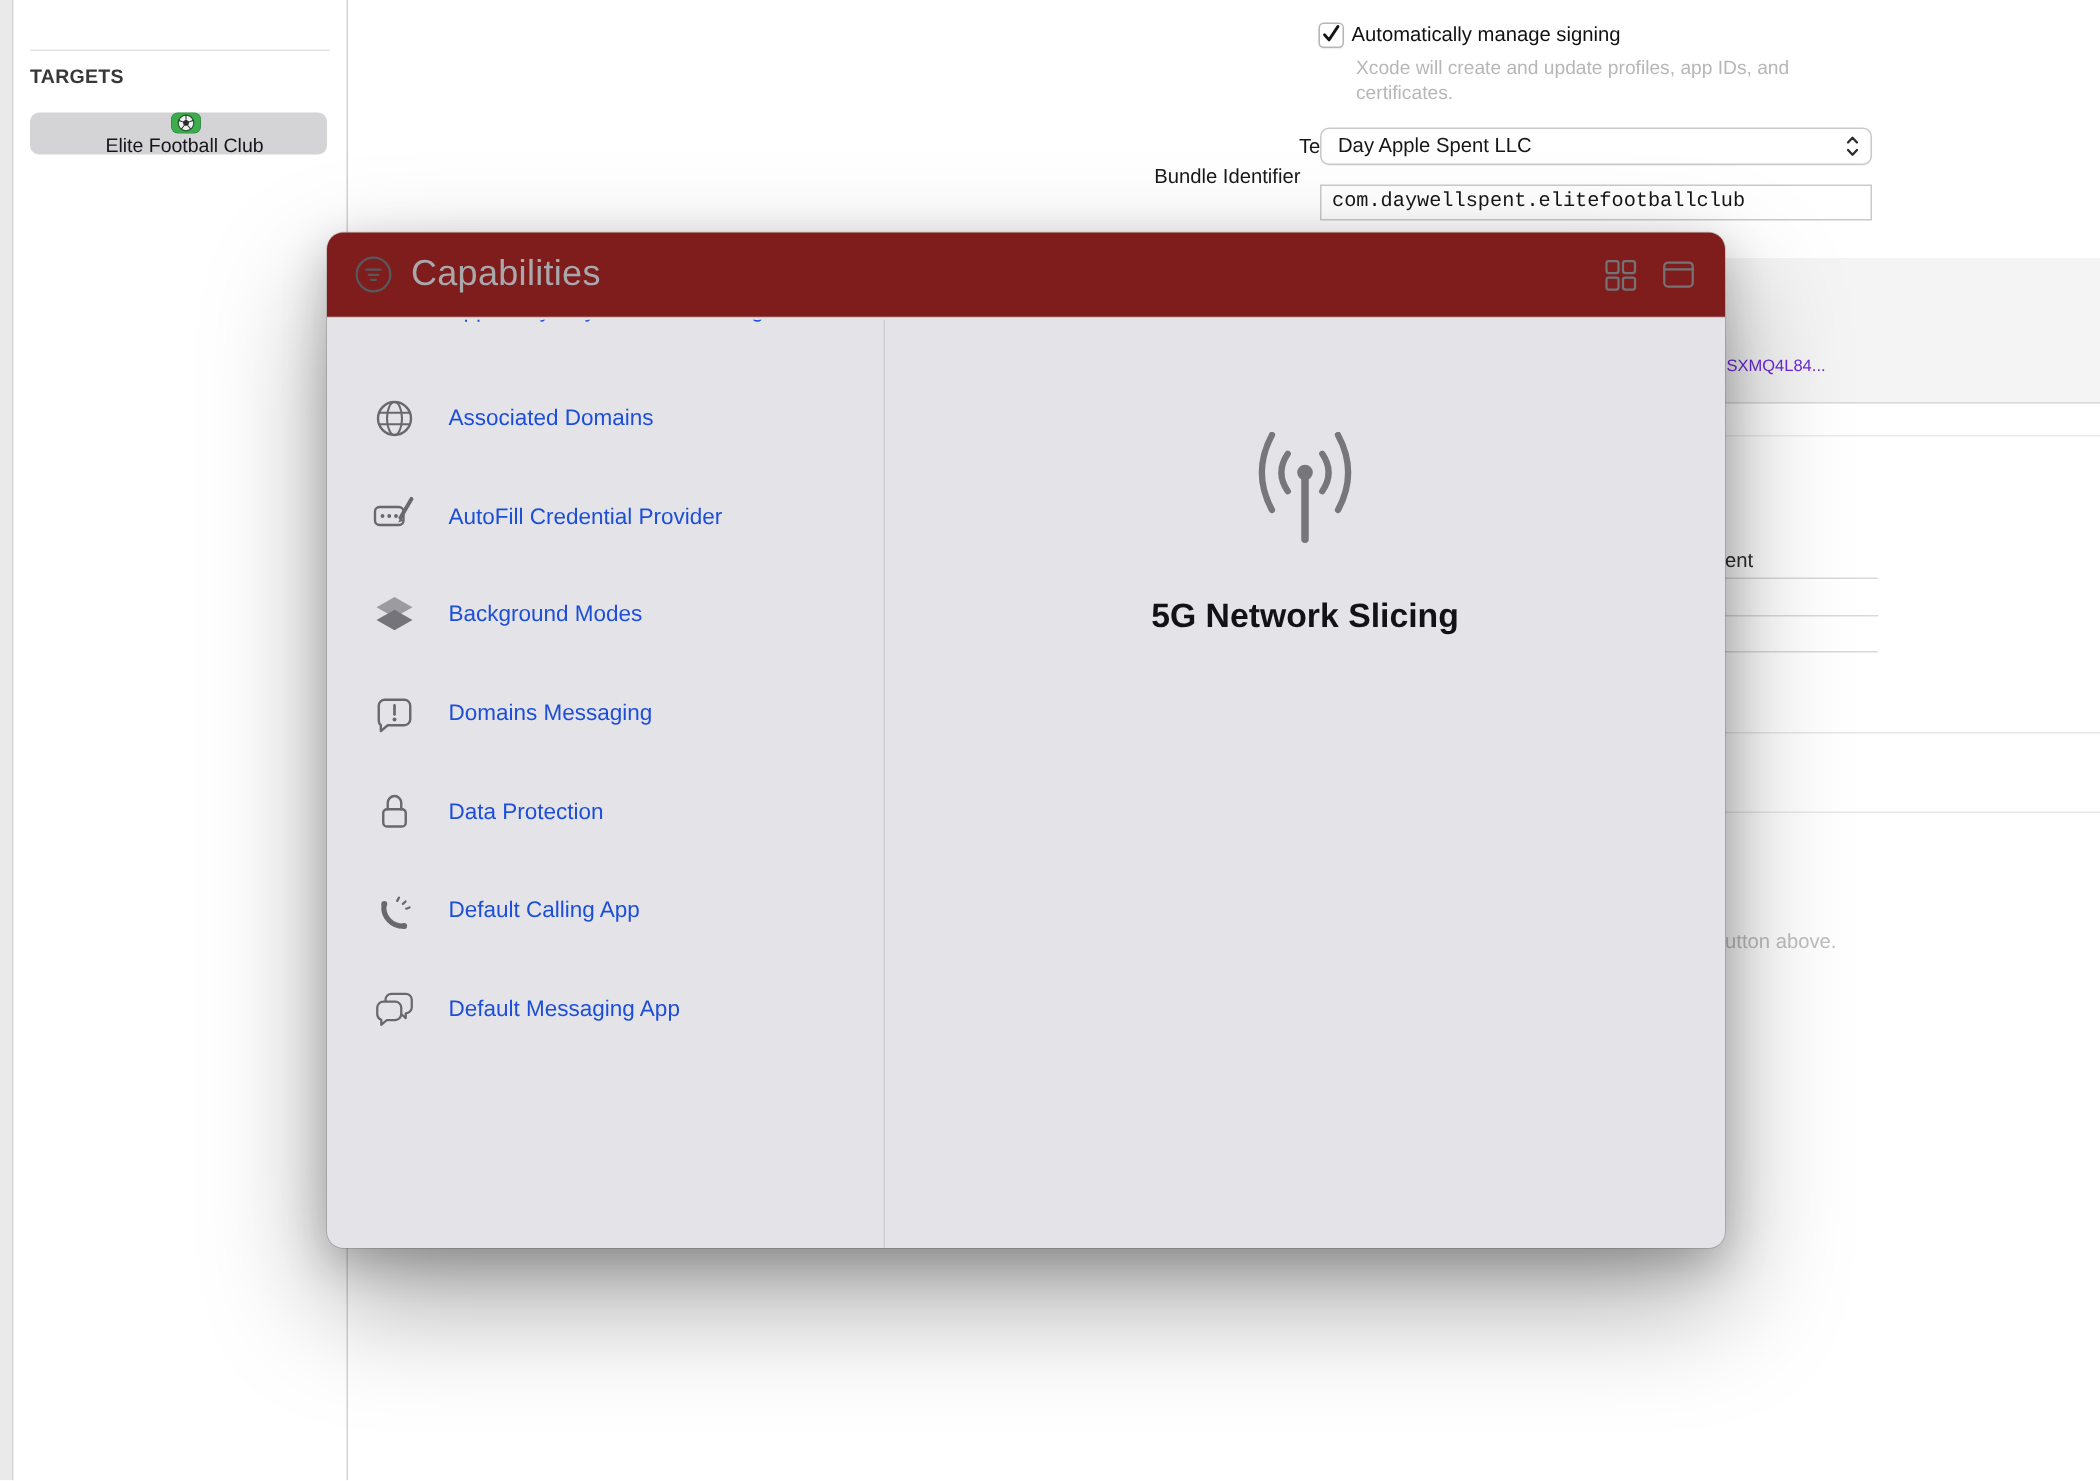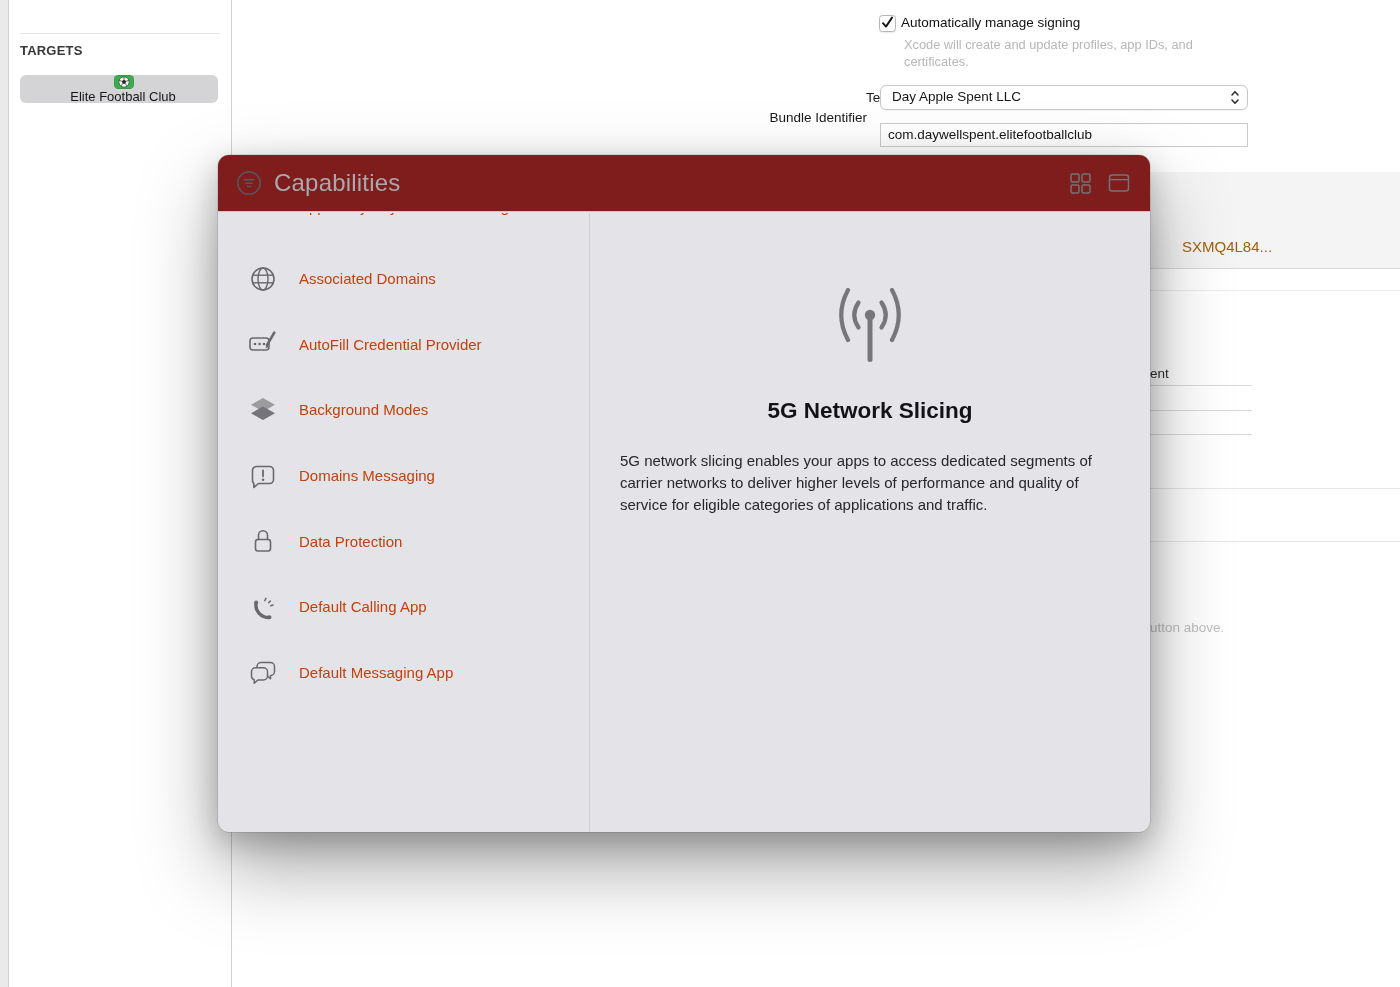--- a/index.html
+++ b/index.html
@@ -25,27 +25,27 @@
   .chk-box svg{position:absolute;left:1px;top:0px;overflow:visible;}
   .chk-label{position:absolute;left:901px;top:15px;font-size:13.5px;color:#111113;}
   .chk-note{position:absolute;left:904px;font-size:12.8px;color:#b7b7b9;}
   .note1{top:37px;} .note2{top:54px;}
   .form-label{position:absolute;font-size:13.5px;color:#19191b;text-align:right;}
   .team-label{left:772px;top:90px;width:127px;text-align:right;}
   .bundle-label{left:660px;top:110px;width:207px;}
   .popup-button{position:absolute;left:880px;top:85px;width:366px;height:23px;background:#fff;border:1px solid #c9c9cb;border-radius:6px;box-shadow:0 .5px 1px rgba(0,0,0,.06);}
   .popup-button .value{position:absolute;left:11px;top:3px;font-size:13.5px;color:#161618;}
   .popup-button .stepper{position:absolute;right:7px;top:4px;}
-  .text-field{position:absolute;left:880px;top:123px;width:366px;height:22px;background:#fff;border:1px solid #cacacc;}
+  .text-field{position:absolute;left:880px;top:123px;width:366px;height:22px;background:#fff;border:1px solid #cacacc;font-family:Liberation Mono, monospace;}
   .text-field .value{position:absolute;left:7px;top:3px;font-size:13.5px;color:#161618;}
 
   
   .frag{position:absolute;}
   .cert-band{left:1150px;top:172px;width:250px;height:96px;background:#f4f4f5;border-bottom:1px solid #d8d8da;}
-  .cert-text{left:1151px;top:238px;font-size:15px;color:#a16207;padding-left:31px;}
+  .cert-text{left:1151px;top:238px;font-size:11px;color:#6d28d9;}
   .hair-a{left:1150px;top:290px;width:250px;height:1px;background:#ececee;}
   .ent-text{left:1150px;top:366px;font-size:13.5px;color:#2d2d2f;}
   .u-line{left:1150px;width:102px;height:1px;background:#d9d9db;}
   .u1{top:385px;} .u2{top:410px;} .u3{top:434px;}
   .f-line{left:1150px;width:250px;height:1px;background:#e7e7e9;}
   .f1{top:488px;} .f2{top:541px;}
   .hint-text{left:1150px;top:620px;font-size:13.5px;color:#bebec0;}
 
   
   .popup{position:absolute;left:218px;top:155px;width:932px;height:677px;border-radius:11px;background:#e4e4e8;z-index:10;
@@ -53,21 +53,21 @@
   .popup-header{position:absolute;left:0;top:0;width:100%;height:57px;display:flex;align-items:center;box-sizing:border-box;
                 padding:0 18px;background:#7f1d1d;border-bottom:1px solid #c9c9cc;border-radius:11px 11px 0 0;justify-content:space-between;}
   .filter-icon{flex:0 0 auto;margin-right:12px;display:flex;}
   .filter-placeholder{flex:1 1 auto;font-size:24px;color:#a8a8ad;letter-spacing:.2px;}
   .hdr-icon{flex:0 0 auto;display:flex;margin-left:13px;cursor:default;}
 
   .popup-body{position:absolute;left:0;top:58px;width:100%;height:619px;display:flex;border-radius:0 0 11px 11px;overflow:hidden;}
   .cap-list{position:relative;width:372px;height:100%;box-sizing:border-box;border-right:1px solid #cecfd3;overflow:hidden;padding-top:33px;}
   .cap-row{height:65.6px;display:flex;align-items:center;padding-left:30px;box-sizing:border-box;}
   .cap-ico{width:30px;height:30px;flex:0 0 auto;display:flex;align-items:center;justify-content:center;}
-  .cap-label{margin-left:21px;font-size:15px;color:#c2410c;white-space:nowrap;}
+  .cap-label{margin-left:21px;font-size:15px;color:#1d4ed8;white-space:nowrap;}
   .cap-clip-frag{position:absolute;left:0;top:0;width:100%;height:6px;}
   .cap-clip-frag .cap-ico{position:absolute;left:30px;top:-27px;}
   .cap-clip-frag .cap-label{position:absolute;left:81px;top:-16px;margin:0;line-height:19px;}
 
   .cap-detail{position:relative;flex:1 1 auto;height:100%;box-sizing:border-box;padding:75px 30px 0;}
   .antenna-wrap{display:flex;justify-content:center;}
   .detail-title{margin-top:36px;text-align:center;font-size:22.5px;font-weight:700;color:#131315;}
   .detail-desc{margin-top:26px;width:500px;font-size:15px;line-height:21.8px;color:#27272a;}
 
   svg{display:block;}
@@ -268,18 +268,17 @@
               <circle cx="43" cy="27" r="5.2" fill="#76767b"></circle>
               <line x1="43" y1="30" x2="43" y2="71.5" stroke="#76767b" stroke-width="5" stroke-linecap="round"></line>
               <path d="M31.5 14.5 Q23 27 31.5 39.5" fill="none" stroke="#76767b" stroke-width="4.2" stroke-linecap="round"></path>
               <path d="M54.5 14.5 Q63 27 54.5 39.5" fill="none" stroke="#76767b" stroke-width="4.2" stroke-linecap="round"></path>
               <path d="M21 2 Q7.5 27 21 52" fill="none" stroke="#76767b" stroke-width="4.2" stroke-linecap="round"></path>
               <path d="M65 2 Q78.5 27 65 52" fill="none" stroke="#76767b" stroke-width="4.2" stroke-linecap="round"></path>
             </svg>
           </span>
         </div>
         <div class="detail-title">5G Network Slicing</div>
-        <div class="detail-desc">5G network slicing enables your apps to access dedicated segments of carrier networks to deliver higher levels of performance and quality of service for eligible categories of applications and traffic.</div>
       </div>
     </div>
   </div>
 
 </div>
 
 </body></html>

